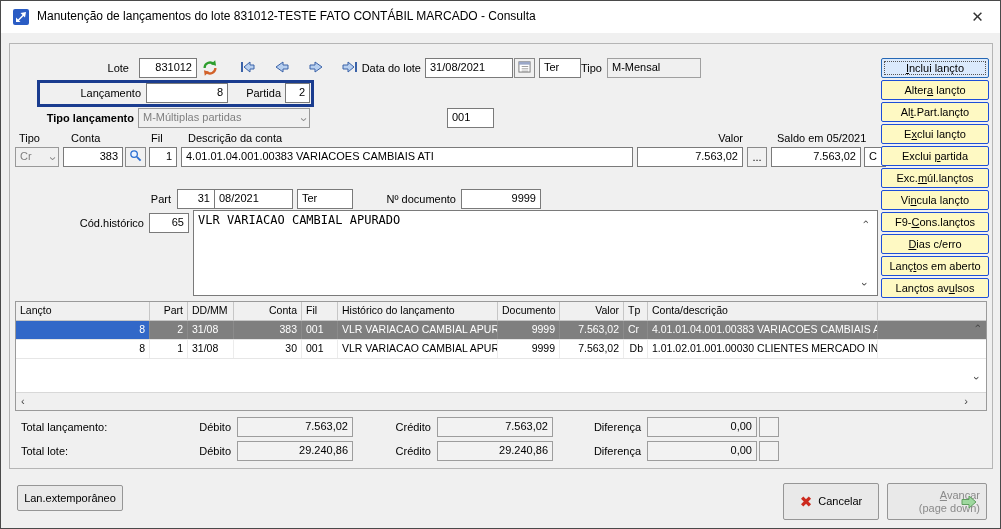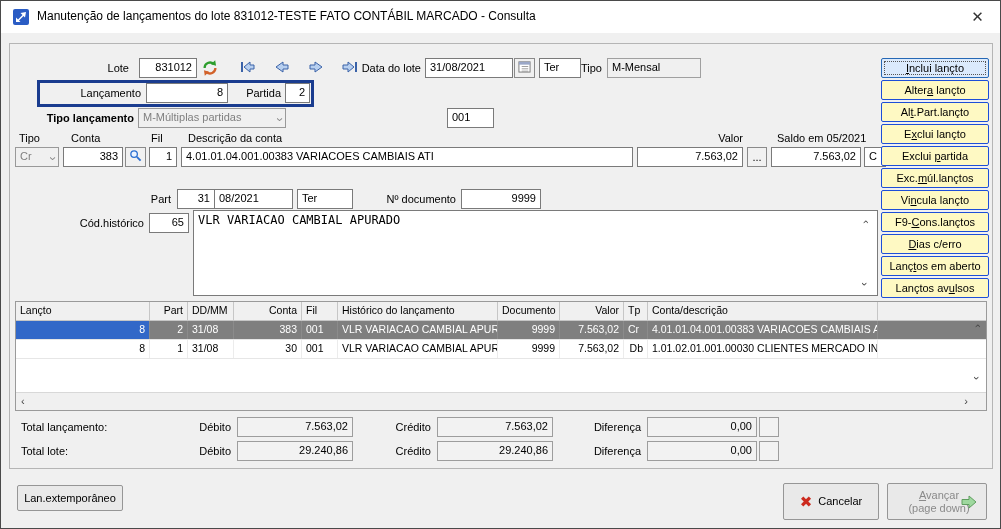--- a/index.html
+++ b/index.html
@@ -51,21 +51,21 @@
   .hscroll{position:absolute;left:0;right:0;bottom:0;height:17px;background:#f0f0f0;border-top:1px solid #d8d8d8;}
   
   .side-col{position:absolute;left:880px;top:57px;width:108px;display:flex;flex-direction:column;gap:2px;}
   .side-btn{height:20px;font-size:11px;font-family:"Liberation Sans",sans-serif;background:#fef9c3;
             border:1px solid #1d4ed8;border-radius:2px;cursor:pointer;padding:0;color:#000;}
   .side-btn.focused{background:#dbeafc;border:1px solid #2668b5;outline:1px dotted #555;outline-offset:-4px;}
   
   .foot-btn{position:absolute;font-size:11px;font-family:"Liberation Sans",sans-serif;background:#e9e9e9;
             border:1px solid #969696;border-radius:2px;cursor:pointer;color:#000;}
   .cancel-x{color:#cc2a1e;font-size:15px;vertical-align:-2px;margin-right:6px;}
-  .avancar{color:#8a8a8a;text-align:center;padding-left:10px;line-height:13px;}
+  .avancar{color:#8a8a8a;text-align:right;padding-left:10px;line-height:13px;}
   .avancar .arrow{position:absolute;right:8px;top:10px;}
   u{text-decoration:underline;}
 </style>
 </head>
 <body>
 
 <div class="win">
 
   <div class="titlebar">
     <svg class="app-icon" viewBox="0 0 16 16">
@@ -123,21 +123,21 @@
   <div class="lbl r" style="left:576px;top:60px;width:25px;">Tipo</div>
   <div class="fld flat" style="left:606px;top:57px;width:94px;">M-Mensal</div>
 
   <div class="navy-box"></div>
   <div class="lbl r" style="left:60px;top:85px;width:80px;">Lançamento</div>
   <div class="fld r" style="left:145px;top:82px;width:82px;">8</div>
   <div class="lbl r" style="left:240px;top:85px;width:40px;">Partida</div>
   <div class="fld r" style="left:284px;top:82px;width:25px;">2</div>
 
   <div class="lbl r" style="left:42px;top:110px;width:91px;font-weight:bold;">Tipo lançamento</div>
-  <div class="combo" style="left:137px;top:107px;width:148px;">
+  <div class="combo" style="left:137px;top:107px;width:172px;">
     <span>M-Múltiplas partidas</span>
     <span class="chev"><span class="rot-down">›</span></span>
   </div>
   <div class="lbl r" style="left:363px;top:110px;width:79px;margin-top:36px;">Sigla integrada</div>
   <div class="fld" style="left:446px;top:107px;width:47px;">001</div>
 
   <div class="lbl" style="left:18px;top:130px;">Tipo</div>
   <div class="lbl" style="left:70px;top:130px;">Conta</div>
   <div class="lbl" style="left:150px;top:130px;">Fil</div>
   <div class="lbl" style="left:187px;top:130px;">Descrição da conta</div>

